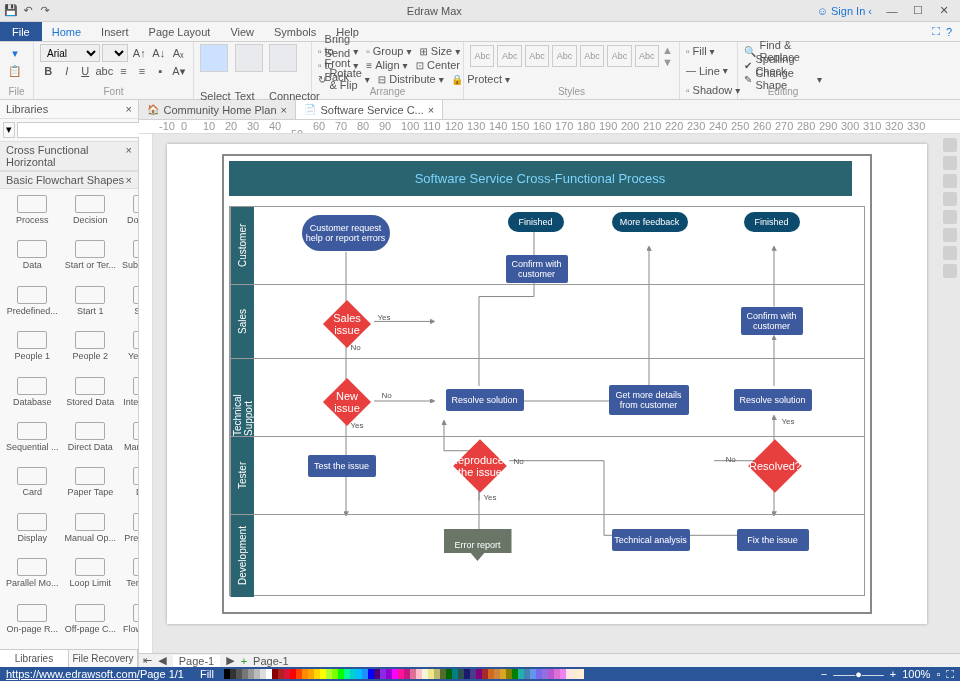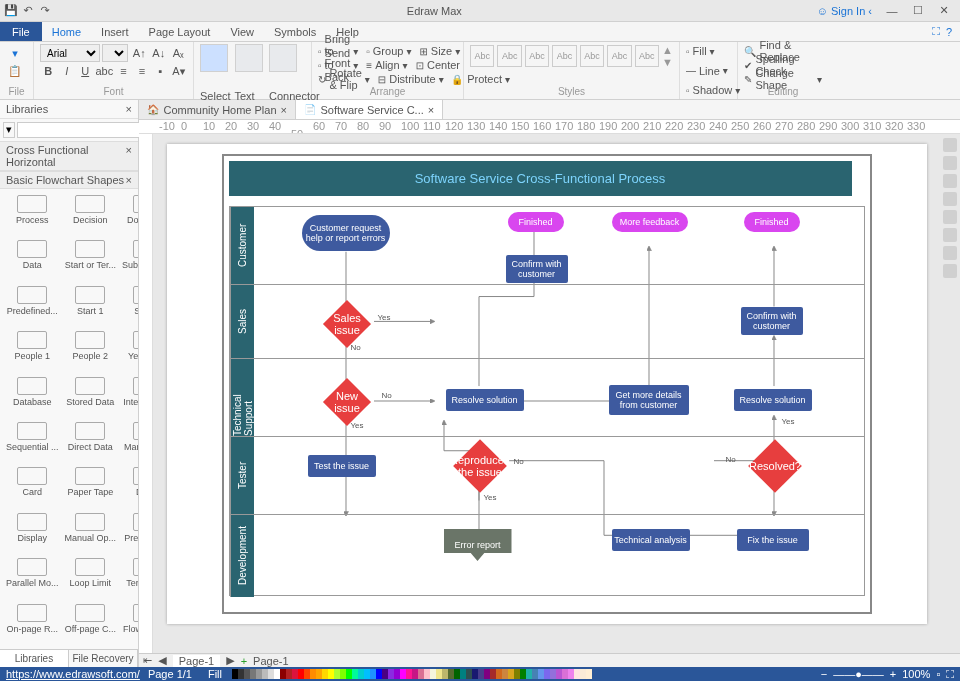--- a/index.html
+++ b/index.html
@@ -50,21 +50,21 @@
 .canvas{flex:1;background:#e8e8e8;overflow:auto;position:relative}
 .page{background:#fff;margin:10px auto;width:760px;height:480px;box-shadow:0 0 3px rgba(0,0,0,0.3);position:relative}
 .diagram-outer{position:absolute;left:55px;top:10px;right:55px;bottom:10px;border:2px solid #888}
 .title-band{background:#2a6470;color:#7dd3fc;text-align:center;padding:10px;font-size:13px;margin:5px 18px 10px 5px}
 .swimlanes{margin:0 5px;border:1px solid #999;height:390px;position:relative}
 .lane{border-bottom:1px solid #999;display:flex;position:relative}
 .lane-label{width:24px;background:#2a6470;color:#fff;display:flex;align-items:center;justify-content:center;writing-mode:vertical-rl;transform:rotate(180deg);font-size:10px;border-right:1px solid #999}
 .lane-body{flex:1;position:relative}
 .node{position:absolute;color:#fff;display:flex;align-items:center;justify-content:center;text-align:center;font-size:9px;padding:2px}
 .rect{background:#3e5a9f;border-radius:2px}
-.pill{background:#d946ef;border-radius:20px}
+.pill{background:#0c4a6e;border-radius:20px}
 .blue-pill{background:#3e5a9f;border-radius:20px}
 .diamond{background:#e73e3e;transform:rotate(45deg)}
 .diamond span{transform:rotate(-45deg);display:block}
 .flag{background:#6a7568;position:relative;clip-path:polygon(0 0,100% 0,100% 75%,60% 75%,50% 100%,40% 75%,0 75%)}
 .edge-lbl{position:absolute;font-size:8px;color:#555}
 .right-panel{width:20px;background:#e8e8e8;display:flex;flex-direction:column;gap:4px;padding:4px 2px;align-items:center}
 .right-panel span{width:14px;height:14px;background:#d0d0d0;border-radius:2px}
 .page-tabs{height:14px;background:#f0f0f0;display:flex;align-items:center;padding:0 4px;gap:6px;font-size:10px;color:#555;border-top:1px solid #ccc}
 .statusbar{height:14px;background:#2a5699;color:#fff;display:flex;align-items:center;padding:0 6px;font-size:10px}
 .statusbar .link{text-decoration:underline}
@@ -517,21 +517,21 @@
       <span style="background:#fff;padding:0 6px">Page-1</span>
       <span>▶</span>
       <span style="color:#2a9f2a">+</span>
       <span>Page-1</span>
     </div>
   </div>
 </div>
 
 <div class="statusbar">
   <span class="link">https://www.edrawsoft.com/</span>
-  <span style="margin-left:8px">Page 1/1</span>
+  <span style="">Page 1/1</span>
   <span style="margin-left:16px">Fill</span>
   <div class="colors" id="color-row">
       <span style="background: rgb(0, 0, 0);"></span>
       <span style="background: rgb(51, 51, 51);"></span>
       <span style="background: rgb(85, 85, 85);"></span>
       <span style="background: rgb(119, 119, 119);"></span>
       <span style="background: rgb(153, 153, 153);"></span>
       <span style="background: rgb(187, 187, 187);"></span>
       <span style="background: rgb(221, 221, 221);"></span>
       <span style="background: rgb(255, 255, 255);"></span>

